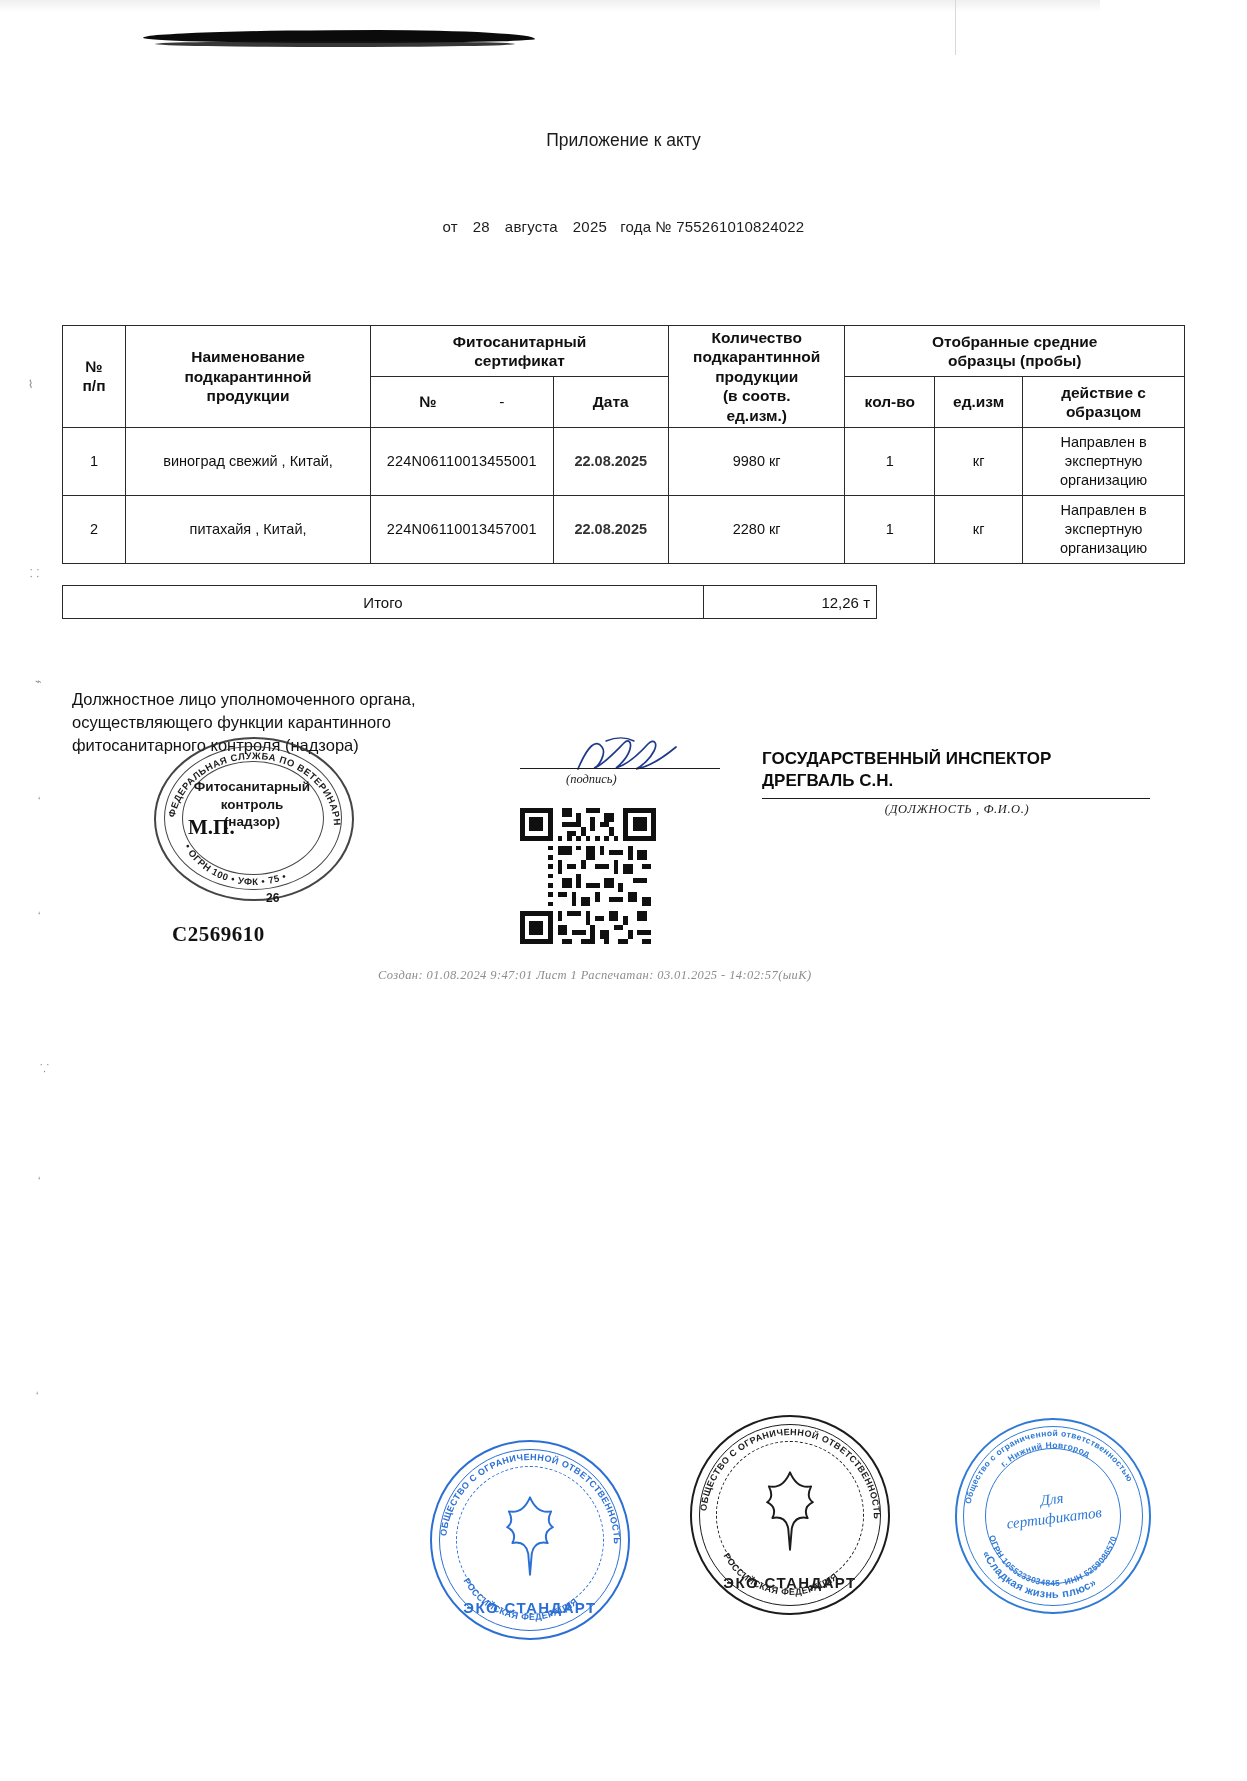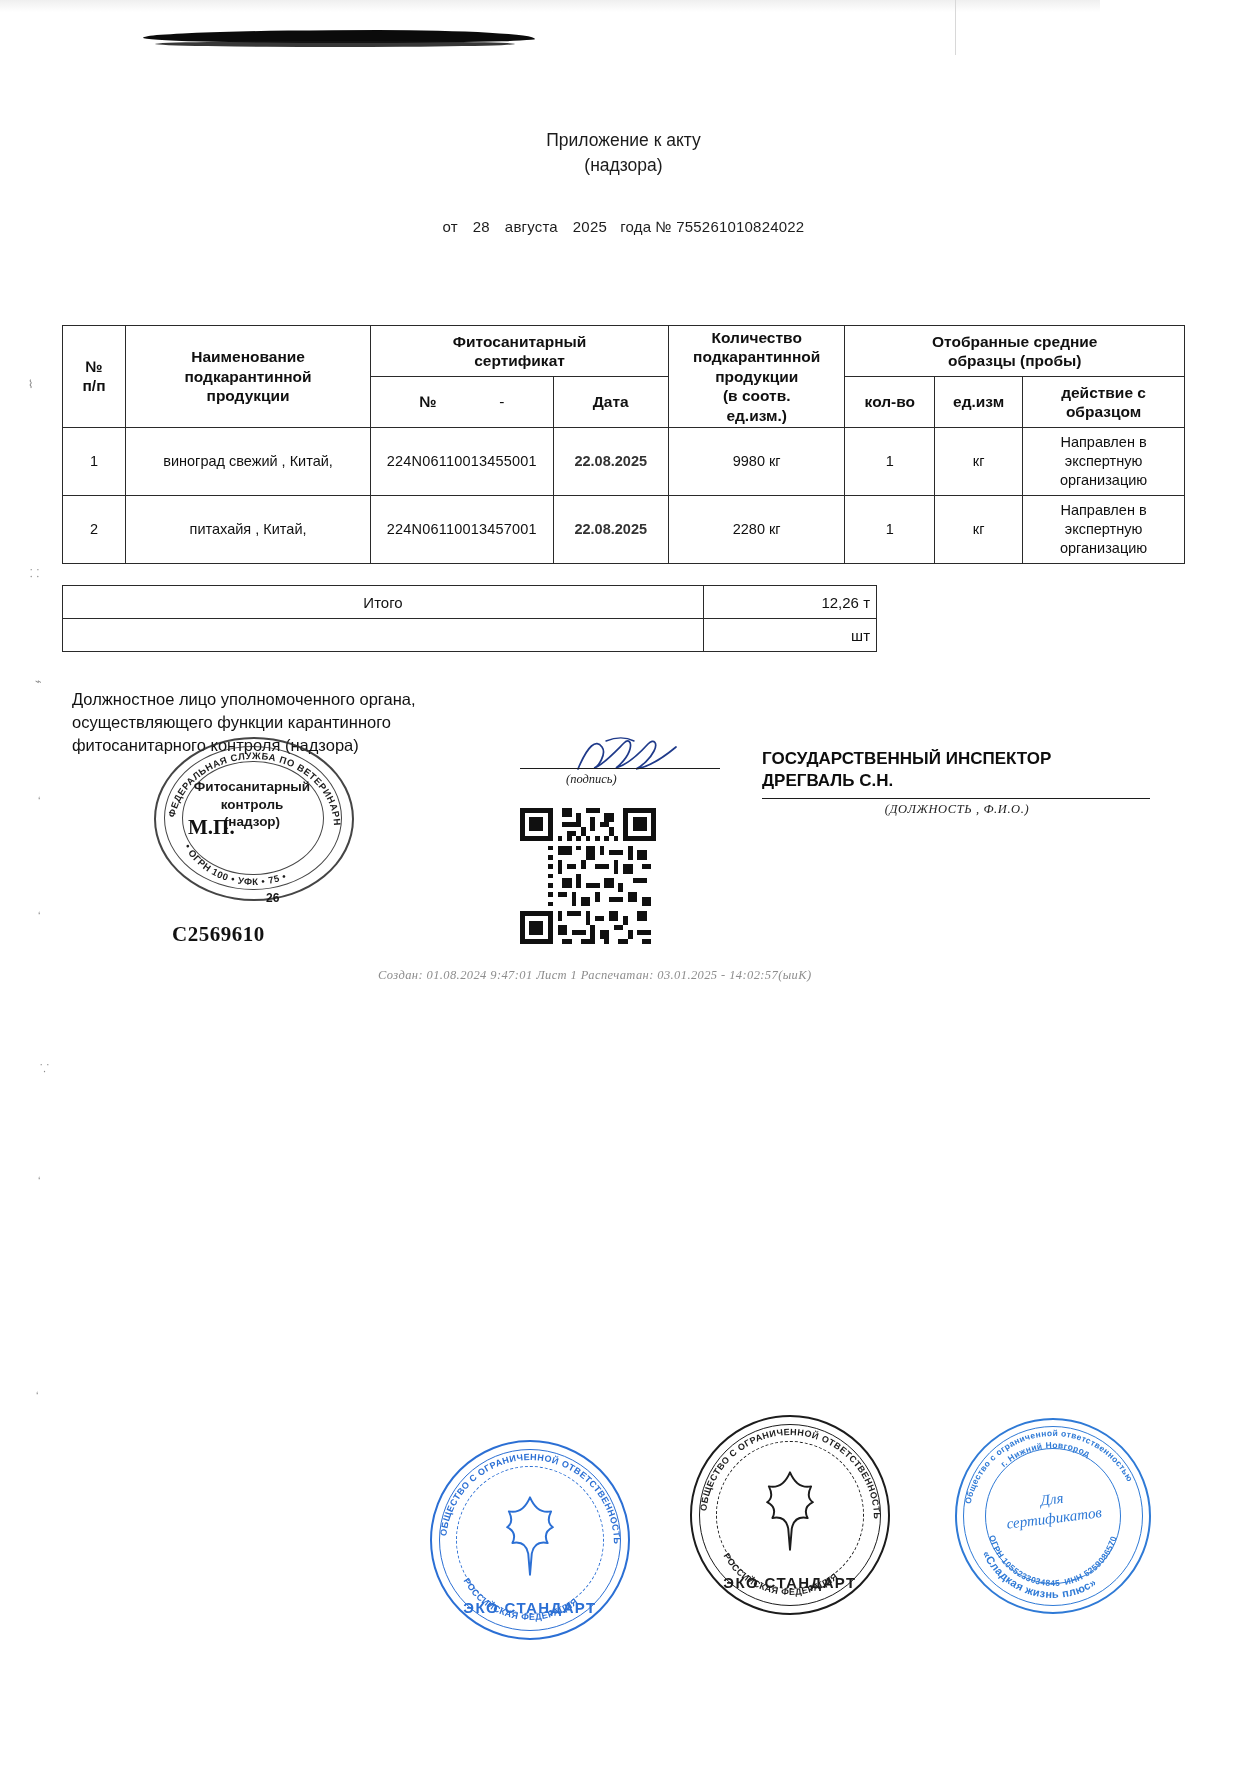--- a/index.html
+++ b/index.html
@@ -364,21 +364,20 @@
 <span class="speck" style="left:30px; top:565px;">⸬</span>
 <span class="speck" style="left:35px; top:675px;">⌁</span>
 <span class="speck" style="left:38px; top:795px;">ʻ</span>
 <span class="speck" style="left:38px; top:910px;">ʻ</span>
 <span class="speck" style="left:40px; top:1060px;">⸪</span>
 <span class="speck" style="left:38px; top:1175px;">ʻ</span>
 <span class="speck" style="left:36px; top:1390px;">ʻ</span>
 
 <div class="doc-header">
   <div>Приложение к акту</div>
-  <div>(надзора)</div>
 </div>
 
 <div class="doc-subheader">
   <span>от</span>
   <span class="sp">&nbsp;</span>
   <span>28</span>
   <span class="sp">&nbsp;</span>
   <span>августа</span>
   <span class="sp">&nbsp;</span>
   <span>2025</span>
@@ -465,24 +464,20 @@
   </table>
 </div>
 
 <div class="totals">
   <table class="tot">
     <tbody>
         <tr>
       <td class="tot-label">Итого</td>
       <td class="tot-val">12,26 т</td>
     </tr>
-    <tr>
-      <td class="tot-label"></td>
-      <td class="tot-val">шт</td>
-    </tr>
   </tbody>
     </table>
 </div>
 
 <div class="sig-left">
   <div>Должностное лицо уполномоченного органа,</div>
   <div>осуществляющего функции карантинного</div>
   <div>фитосанитарного контроля (надзора)</div>
 </div>
 

